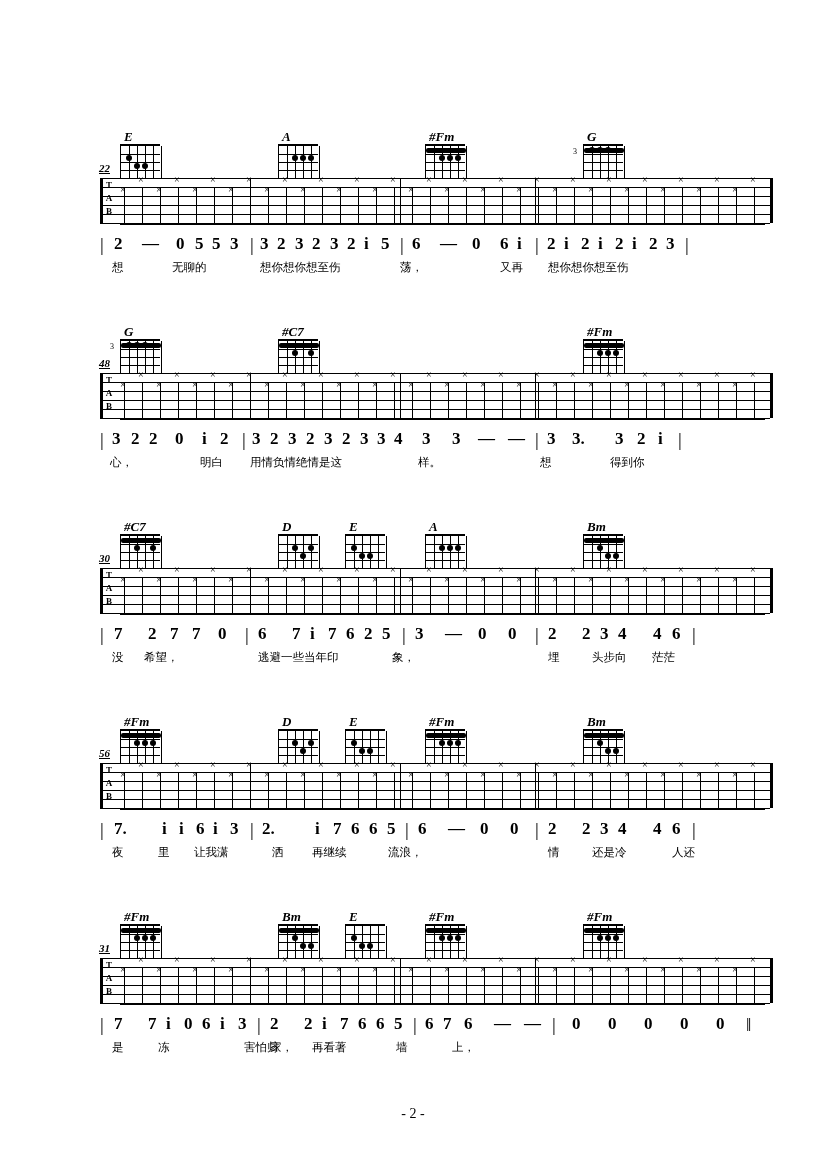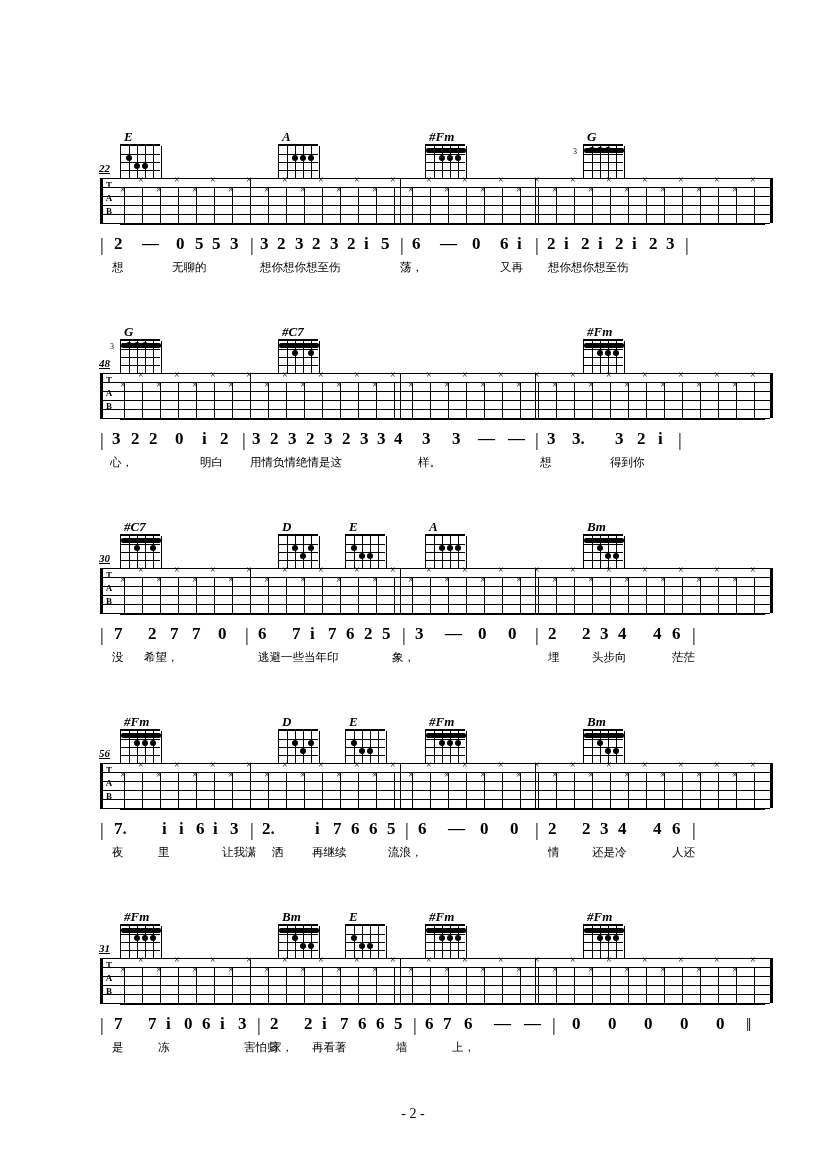--- a/index.html
+++ b/index.html
@@ -582,21 +582,21 @@
           <div class="beam" style="left: 20px; width: 645px; top: 45px;"></div>
         </div>
         <div class="jp" style="top: 104px;"><span class="bar-g" style="left: 0px;">|</span><span style="left: 14px;">7</span><span style="left: 48px;">2</span><span style="left: 70px;">7</span><span style="left: 92px;">7</span><span style="left: 118px;">0</span><span class="bar-g" style="left: 145px;">|</span><span style="left: 158px;">6</span><span style="left: 192px;">7</span><span style="left: 210px;">i</span><span style="left: 228px;">7</span><span style="left: 246px;">6</span><span style="left: 264px;">2</span><span style="left: 282px;">5</span><span class="bar-g" style="left: 302px;">|</span><span style="left: 315px;">3</span><span style="left: 345px;">—</span><span style="left: 378px;">0</span><span style="left: 408px;">0</span><span class="bar-g" style="left: 435px;">|</span><span style="left: 448px;">2</span><span style="left: 482px;">2</span><span style="left: 500px;">3</span><span style="left: 518px;">4</span><span style="left: 553px;">4</span><span style="left: 572px;">6</span><span class="bar-g" style="left: 592px;">|</span></div>
         <div class="ly" style="top: 130px;">
           <span style="left: 12px;">没</span>
           <span style="left: 44px;">希望，</span>
           <span style="left: 158px;">逃避一些当年印</span>
           <span style="left: 292px;">象，</span>
           <span style="left: 448px;">埋</span>
           <span style="left: 492px;">头步向</span>
-          <span style="left: 572px; text-align: right;">茫茫</span>
+          <span style="left: 552px; text-align: right;">茫茫</span>
         </div>
       </div>
       <div class="system" style="top: 715px;">
         <div class="chord" style="left: 20px;">
           <div class="name">#Fm</div>
           <div class="grid">
             <div class="v" style="left: 8px;"></div>
             <div class="v" style="left: 16px;"></div>
             <div class="v" style="left: 24px;"></div>
             <div class="v" style="left: 32px;"></div>
@@ -768,21 +768,21 @@
           <div class="xm" style="left: 632px; top: 7px;">×</div>
           <div class="stem" style="left: 636px; top: 10px; height: 36px;"></div>
           <div class="xm" style="left: 650px; top: -3px;">×</div>
           <div class="stem" style="left: 654px; top: 10px; height: 36px;"></div>
           <div class="beam" style="left: 20px; width: 645px; top: 45px;"></div>
         </div>
         <div class="jp" style="top: 104px;"><span class="bar-g" style="left: 0px;">|</span><span style="left: 14px;">7.</span><span style="left: 62px;">i</span><span style="left: 79px;">i</span><span style="left: 96px;">6</span><span style="left: 113px;">i</span><span style="left: 130px;">3</span><span class="bar-g" style="left: 150px;">|</span><span style="left: 162px;">2.</span><span style="left: 215px;">i</span><span style="left: 233px;">7</span><span style="left: 251px;">6</span><span style="left: 269px;">6</span><span style="left: 287px;">5</span><span class="bar-g" style="left: 305px;">|</span><span style="left: 318px;">6</span><span style="left: 348px;">—</span><span style="left: 380px;">0</span><span style="left: 410px;">0</span><span class="bar-g" style="left: 435px;">|</span><span style="left: 448px;">2</span><span style="left: 482px;">2</span><span style="left: 500px;">3</span><span style="left: 518px;">4</span><span style="left: 553px;">4</span><span style="left: 572px;">6</span><span class="bar-g" style="left: 592px;">|</span></div>
         <div class="ly" style="top: 130px;">
           <span style="left: 12px;">夜</span>
           <span style="left: 58px;">里</span>
-          <span style="left: 94px; margin-left: 28px;">让我潇</span>
+          <span style="left: 94px;">让我潇</span>
           <span style="left: 172px;">洒</span>
           <span style="left: 212px;">再继续</span>
           <span style="left: 288px;">流浪，</span>
           <span style="left: 448px;">情</span>
           <span style="left: 492px;">还是冷</span>
           <span style="left: 572px;">人还</span>
         </div>
       </div>
       <div class="system" style="top: 910px;">
         <div class="chord" style="left: 20px;">

